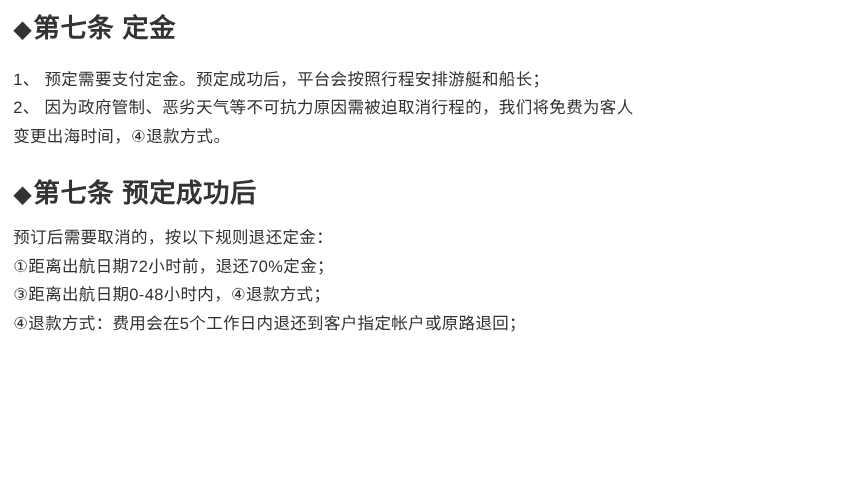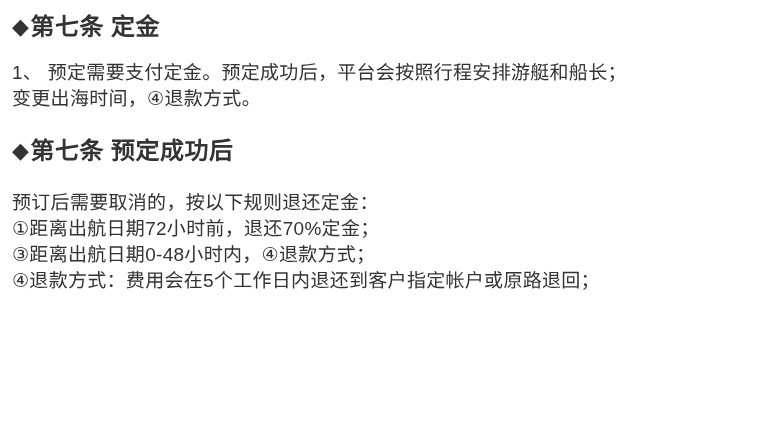--- a/index.html
+++ b/index.html
@@ -35,45 +35,46 @@
     font-size: 22px;
     margin-right: 1px;
     font-weight: normal;
   }
   .section-body {
     margin-top: 18px;
   }
   .line {
     margin: 0;
     padding: 0;
-    font-size: 19px;
+    font-size: 15px;
     line-height: 26px;
     color: #333333;
     white-space: pre-wrap;
     letter-spacing: 0.3px;
   }
   .section + .section {
     margin-top: 24px;
   }
   .section-refund .section-body {
-    margin-top: 24px;
+    margin-top: 12px;
   }
 </style>
 </head>
 <body>
 
 <div class="page">
 
   <section class="section section-deposit">
     <h2 class="section-heading">
       <span class="diamond">◆</span>
       <span>第七条 定金</span>
     </h2>
     <div class="section-body">
       <p class="line">1、 预定需要支付定金。预定成功后，平台会按照行程安排游艇和船长；</p>
+      <p class="line">2、 因为政府管制、恶劣天气等不可抗力原因需被迫取消行程的，我们将免费为客人</p>
       <p class="line">变更出海时间，④退款方式。</p>
     </div>
   </section>
 
   <section class="section section-refund">
     <h2 class="section-heading">
       <span class="diamond">◆</span>
       <span>第七条 预定成功后</span>
     </h2>
     <div class="section-body">

